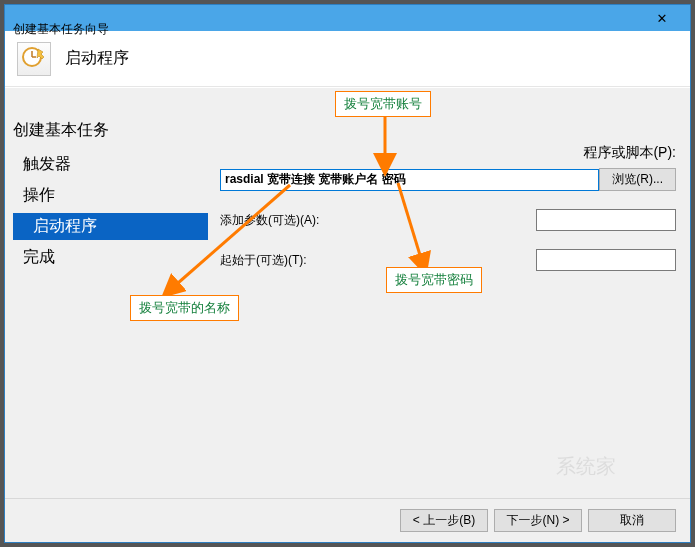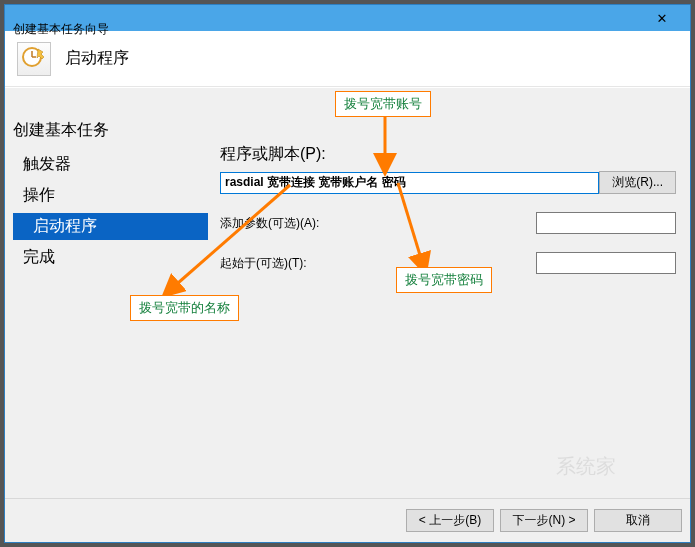--- a/index.html
+++ b/index.html
@@ -17,21 +17,21 @@
   .side-heading { font-size: 16px; color: #000; margin-left: 0; margin-bottom: 10px; }
   .side-item { font-size: 16px; color: #000; padding: 3px 10px; margin-bottom: 4px; }
   .side-item.selected { background: #0a64c4; color: #fff; }
   .side-item.indent { padding-left: 20px; }
   .form-area { position: absolute; left: 215px; top: 56px; right: 14px; }
   .row { display:flex; align-items:center; margin-bottom: 18px; }
   .lbl { font-size: 12px; color:#000; width: 130px; }
   .txt { flex:1; height:22px; border:1px solid #0078d7; background:#fff; font-size:12px; padding:0 4px; outline:none;font-weight:bold; }
   .txt.plain { border:1px solid #7a7a7a; }
   .btn { height:23px; background:#e1e1e1; border:1px solid #adadad; font-size:12px; padding:0 12px; margin-left:0; }
-  .footer { position:absolute; left:0; right:0; bottom:0; height:44px; background:#f0f0f0; border-top:1px solid #d8d8d8; display:flex; justify-content:flex-end; align-items:center; padding-right:8px; gap:6px; }
+  .footer { position:absolute; left:0; right:0; bottom:0; height:44px; background:#f0f0f0; border-top:1px solid #d8d8d8; display:flex; justify-content:flex-end; align-items:center; padding-right:14px; gap:6px; }
   .fbtn { height:23px; min-width:88px; background:#e1e1e1; border:1px solid #adadad; font-size:12px; }
   
   .callout { position:absolute; border:1px solid #ff7b00; background:#fff; color:#15803d; font-size:13px; padding:3px 8px; white-space:nowrap; z-index:50; }
   .arrow { position:absolute; z-index:49; }
   .arrow svg { display:block; overflow:visible; }
   .watermark { position:absolute; right:14px; bottom:50px; opacity:0.18; pointer-events:none; }
 </style>
 </head>
 <body>
 
@@ -56,21 +56,21 @@
   <div class="content">
     <div class="sidebar">
       <div class="side-heading">创建基本任务</div>
       <div class="side-item">触发器</div>
       <div class="side-item">操作</div>
       <div class="side-item indent selected">启动程序</div>
       <div class="side-item">完成</div>
     </div>
 
     <div class="form-area">
-      <div style="font-size:16px;color:#000;margin-bottom:6px;">程序或脚本(P):</div>
+      <div style="font-size:14px;color:#000;margin-bottom:6px;text-align:right;">程序或脚本(P):</div>
       <div class="row">
         <input class="txt" type="text" value="rasdial 宽带连接 宽带账户名 密码" style="">
         <button class="btn">浏览(R)...</button>
       </div>
       <div class="row">
         <span class="lbl">添加参数(可选)(A):</span>
         <input class="txt plain" type="text" style="max-width: 140px; margin-left: auto;" value="">
       </div>
       <div class="row">
         <span class="lbl">起始于(可选)(T):</span>
@@ -79,21 +79,21 @@
     </div>
   </div>
 
   <div class="footer">
     <button class="fbtn">&lt; 上一步(B)</button>
     <button class="fbtn">下一步(N) &gt;</button>
     <button class="fbtn">取消</button>
   </div>
 
   <div class="callout" style="left:330px; top:86px;">拨号宽带账号</div>
-  <div class="callout" style="left:391px; top:262px;">拨号宽带密码</div>
+  <div class="callout" style="left:381px; top:262px;">拨号宽带密码</div>
   <div class="callout" style="left:125px; top:290px;">拨号宽带的名称</div>
 
   <div class="arrow" style="left:365px; top:108px;">
     <svg width="30" height="60">
         <defs>
           <marker id="ah1" markerWidth="8" markerHeight="8" refX="4" refY="4" orient="auto">
             <path d="M0,0 L8,4 L0,8 z" fill="#ff7b00"></path>
           </marker>
         </defs>
         <line x1="15" y1="0" x2="15" y2="52" stroke="#ff7b00" stroke-width="3" marker-end="url(#ah1)"></line>

